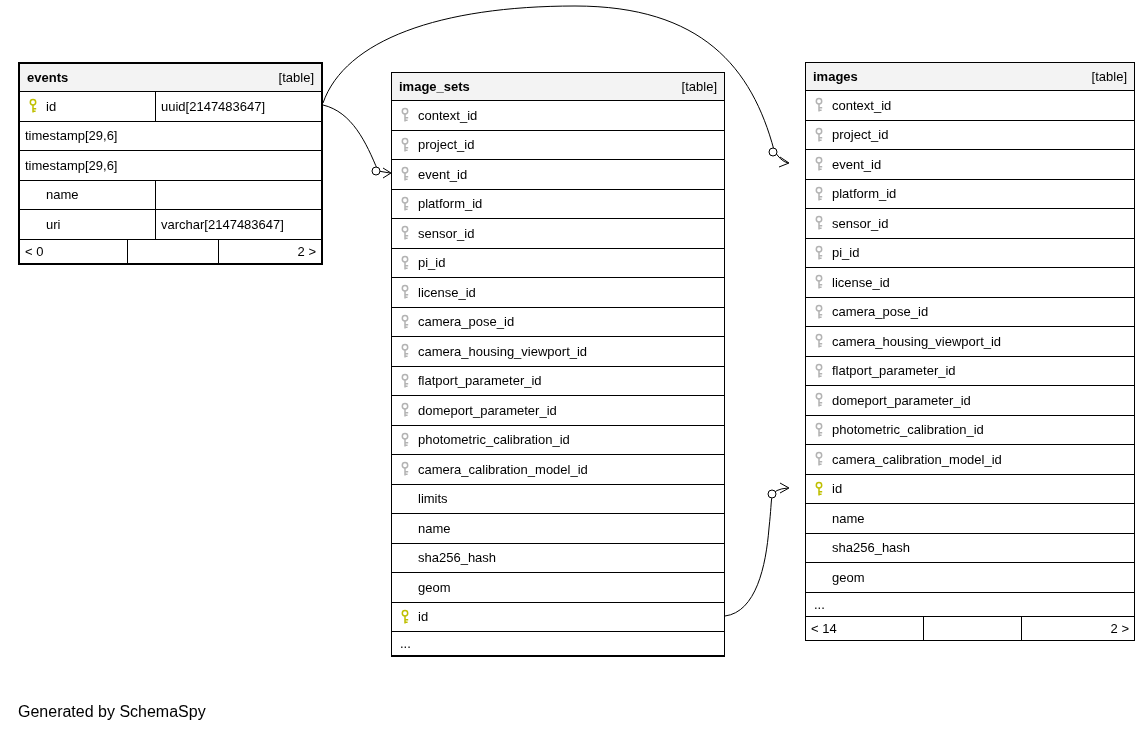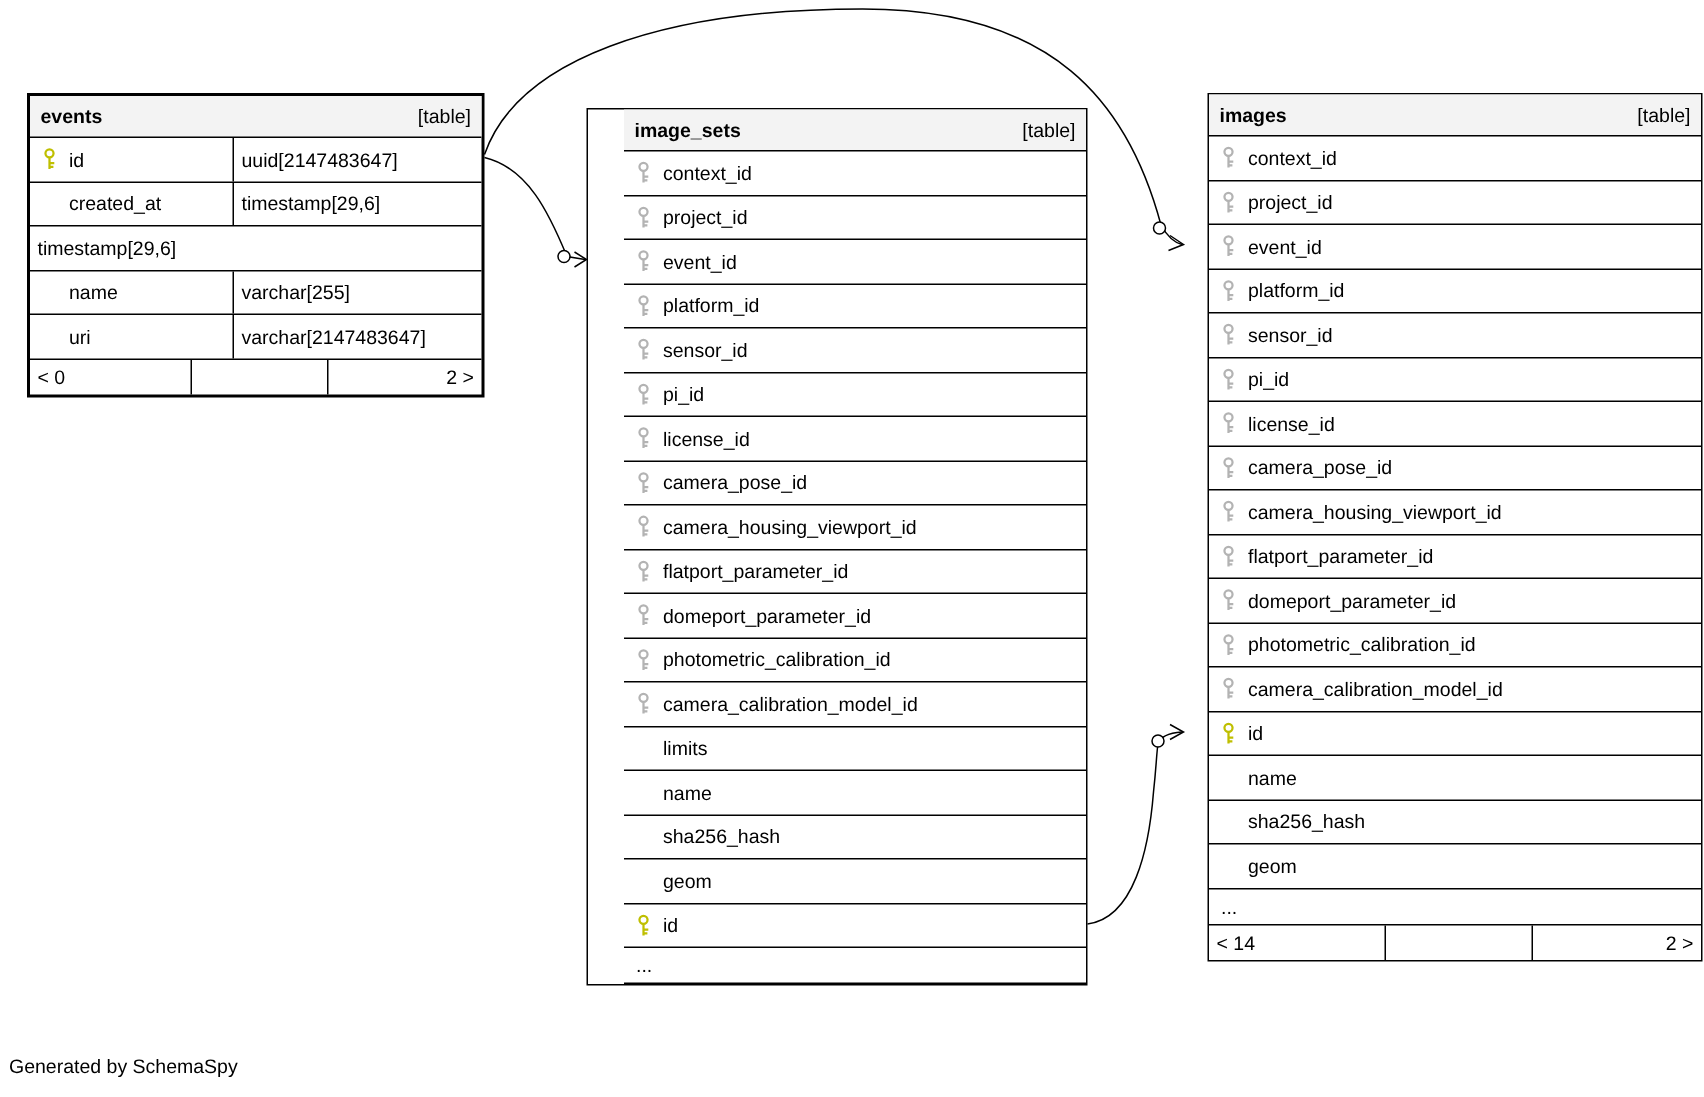--- a/index.html
+++ b/index.html
@@ -33,21 +33,21 @@
   .col-label { white-space:nowrap; }
   .more-row {
     height:24px; border-bottom:1px solid #000;
     display:flex; align-items:center; padding-left:8px; font-size:13px;
   }
   .tbl-footer { height:23px; display:flex; font-size:13px; }
   .fcell { display:flex; align-items:center; }
   .fcell.l { flex:0 0 36%; border-right:1px solid #000; padding-left:5px; }
   .fcell.m { flex:0 0 30%; border-right:1px solid #000; }
   .fcell.r { flex:1 1 auto; justify-content:flex-end; padding-right:5px; }
-  .credit { position:absolute; left:6px; top:703px; font-size:13px; z-index:1; }
+  .credit { position:absolute; left:18px; top:703px; font-size:16px; z-index:1; }
 </style>
 </head>
 <body>
 
 <svg class="relations" width="1136" height="731" viewBox="0 0 1136 731">
 
   <path d="M 323 105 C 352 112 366 142 378 171 L 390 173" fill="none" stroke="#000" stroke-width="1"></path>
   <path d="M 383 168 L 391 173 L 383 178" fill="none" stroke="#000" stroke-width="1"></path>
   <circle cx="376" cy="171" r="4" fill="#fff" stroke="#000" stroke-width="1"></circle>
 
@@ -72,52 +72,47 @@
             <svg width="10" height="16" viewBox="0 0 10 16" aria-hidden="true">
               <circle cx="5" cy="4.2" r="2.7" fill="none" stroke="#bfbf00" stroke-width="1.5"></circle>
               <path d="M5 6.9 L5 14.6 M5 10.8 L8.2 10.8 M5 13.2 L7.6 13.2" fill="none" stroke="#bfbf00" stroke-width="1.5"></path>
             </svg>
           </span>
           <span class="col-label">id</span>
         </div>
         <div class="cell-type">uuid[2147483647]</div>
       </div>
       <div class="tbl-row two-col">
-        <div class="cell-name">
-          <span class="key-slot"></span>
-          <span class="col-label">created_at</span>
-        </div>
         <div class="cell-type">timestamp[29,6]</div>
       </div>
       <div class="tbl-row two-col">
         <div class="cell-type">timestamp[29,6]</div>
       </div>
       <div class="tbl-row two-col">
         <div class="cell-name">
           <span class="key-slot"></span>
           <span class="col-label">name</span>
         </div>
-        <div class="cell-type">varchar[255]</div>
       </div>
       <div class="tbl-row two-col">
         <div class="cell-name">
           <span class="key-slot"></span>
           <span class="col-label">uri</span>
         </div>
         <div class="cell-type">varchar[2147483647]</div>
       </div>
     </div>
   <div class="tbl-footer">
     <span class="fcell l">&lt; 0</span>
     <span class="fcell m"></span>
     <span class="fcell r">2 &gt;</span>
   </div>
 </div>
 
-<div class="db-table" style="left:391px; top:72px; width:334px;padding-left:24px;">
+<div class="db-table" style="left:391px; top:72px; width:334px;">
   <div class="tbl-header">
     <span class="tbl-name">image_sets</span>
     <span class="tbl-badge">[table]</span>
   </div>
   <div class="tbl-body">
       <div class="tbl-row">
         <div class="cell-name">
           <span class="key-slot">
             <svg width="10" height="16" viewBox="0 0 10 16" aria-hidden="true">
               <circle cx="5" cy="4.2" r="2.7" fill="none" stroke="#b3b3b3" stroke-width="1.5"></circle>

